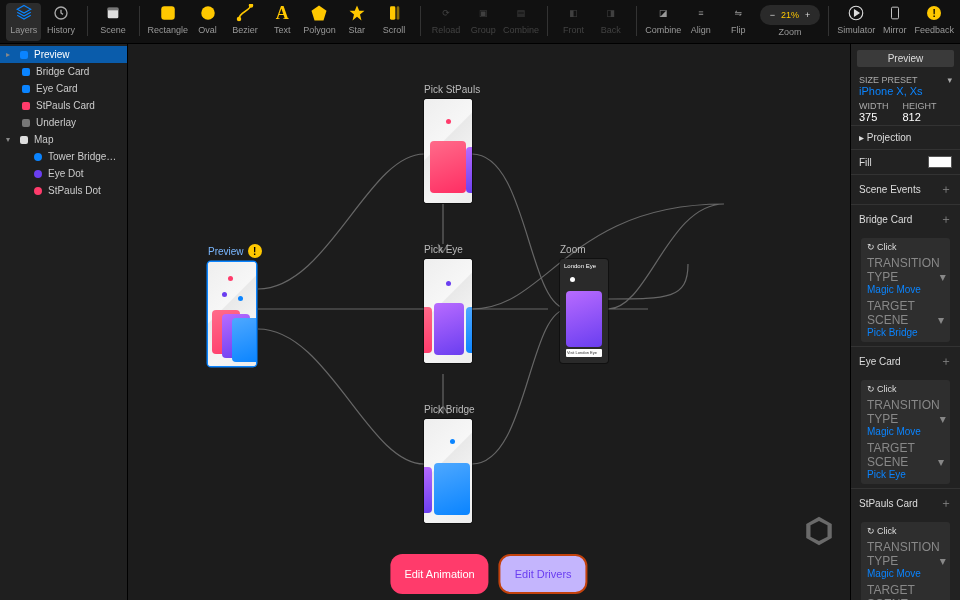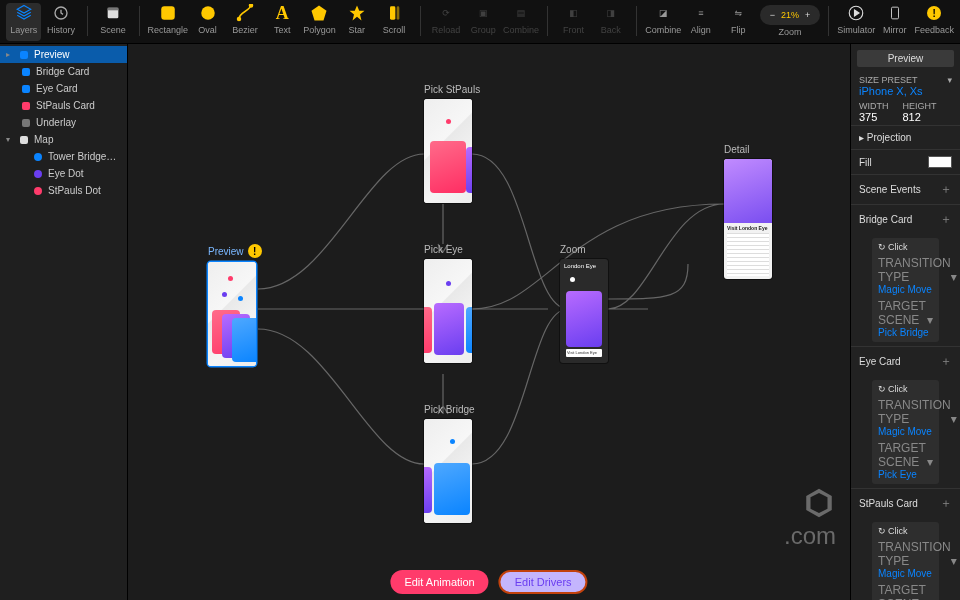--- a/index.html
+++ b/index.html
@@ -34,32 +34,32 @@
   .canvas { flex:1; position:relative; background:#1c1c1c; overflow:hidden;}
   svg.conn { position:absolute; inset:0; width:100%; height:100%; pointer-events:none;}
   .node { position:absolute; }
   .node .lbl { color:#bbb; font-size:10px; margin-bottom:4px; display:flex; align-items:center; gap:4px;}
   .node .screen { width:48px; height:104px; background:#f2f2f2; border-radius:3px; position:relative; overflow:hidden; box-shadow:0 0 0 1px rgba(0,0,0,.4);}
   .node.sel .screen { box-shadow:0 0 0 1.5px var(--accent);}
   .screen .map { position:absolute; inset:0; background:linear-gradient(135deg,#eee 0%,#f7f7f7 40%,#e9e9e9 41%,#f4f4f4 70%,#ececec 100%);}
   .dot { position:absolute; width:5px; height:5px; border-radius:50%;}
   .card { position:absolute; border-radius:4px; }
   .bottombar { position:absolute; bottom:6px; left:50%; transform:translateX(-50%); display:flex; gap:10px;}
-  .pill { padding:4px 14px; border-radius:12px; font-size:11px; font-weight:500; cursor:pointer; border:none;}
+  .pill { padding:12px 14px; border-radius:12px; font-size:11px; font-weight:500; cursor:pointer; border:none;}
   .watermark { position:absolute; right:14px; bottom:50px; text-align:right; color:#6a6a6a; pointer-events:none;}
   .watermark .logo{display:inline-flex;align-items:center;gap:6px;font-size:28px;font-weight:600;}
   .watermark .sub{font-size:24px;font-weight:500;}
   
   .inspector { width:110px; background:#222; border-left:1px solid #000; padding:4px 0; overflow:hidden; color:#ddd;}
   .insp-title { background:#3a3a3a; margin:2px 6px 6px; padding:3px; text-align:center; font-size:10px; border-radius:2px;}
   .insp-block { padding:2px 8px; font-size:9px; color:#aaa;}
   .insp-block .val { color:#fff; font-size:11px;}
   .insp-sec { display:flex; justify-content:space-between; align-items:center; padding:6px 8px; font-size:10px; border-top:1px solid #333;}
   .fillswatch { width:24px; height:12px; background:#fff; border:1px solid #555;}
-  .event { margin:4px 21px; background:#2e2e2e; border-radius:3px; padding:4px 6px; font-size:9px;}
+  .event { margin:4px 10px; background:#2e2e2e; border-radius:3px; padding:4px 6px; font-size:9px;}
   .event .k { color:#888; font-size:12px;align-items:flex-end;}
   .event .v { color:var(--accent); font-size:10px;}
   .plus { color:#888; font-size:12px;}
   .badge-warn{width:14px;height:14px;border-radius:50%;background:var(--yellow);display:inline-flex;align-items:center;justify-content:center;color:#000;font-weight:bold;font-size:10px;}
 </style>
 </head>
 <body>
 
 <div class="toolbar">
   <div class="tool sel sel-bg">
@@ -321,36 +321,27 @@
     <div class="node" style="left:432px; top:200px;">
       <div class="lbl">Zoom</div>
       <div class="screen" style="background:#2a2a2a">
         <div style="color:#fff;font-size:6px;padding:4px">London Eye</div>
         <span class="dot" style="background:#fff;left:10px;top:18px"></span>
         <div class="card" style="left:6px;top:32px;width:36px;height:56px;background:linear-gradient(160deg,#b86bff,#6a3ef0)"></div>
         <div style="position:absolute;bottom:6px;left:6px;right:6px;height:8px;background:#fff;border-radius:1px;font-size:4px;color:#333;padding:1px">Visit London Eye</div>
       </div>
     </div>
 
-    <div class="node" style="left:596px; top:100px;">
-      <div class="lbl">Detail</div>
-      <div class="screen" style="height:120px">
-        <div class="card" style="left:0;top:0;width:48px;height:64px;background:linear-gradient(160deg,#c18bff,#7a4ef0);border-radius:0"></div>
-        <div style="position:absolute;top:66px;left:3px;right:3px;font-size:5px;font-weight:700;color:#222">Visit London Eye</div>
-        <div style="position:absolute;top:74px;left:3px;right:3px;bottom:3px;background:repeating-linear-gradient(#ddd,#ddd 1px,#fff 1px,#fff 4px)"></div>
-      </div>
-    </div>
 
     <div class="watermark">
       <div class="logo">
           <svg width="34" height="34" viewBox="0 0 24 24" fill="#6a6a6a">
             <path d="M12 2l9 5v10l-9 5-9-5V7l9-5zm0 3L6 8v8l6 3 6-3V8l-6-3z"></path>
           </svg>
         </div>
-      <div class="sub">.com</div>
     </div>
 
     <div class="bottombar">
       <button class="pill" style="background:#ff3b6b;color:#fff">Edit Animation</button>
       <button class="pill" style="background:#c4b5fd;color:#6a3ef0;border:2px solid #c2410c">Edit Drivers</button>
     </div>
   </div>
 
   <div class="inspector">
     <div class="insp-title">Preview</div>

